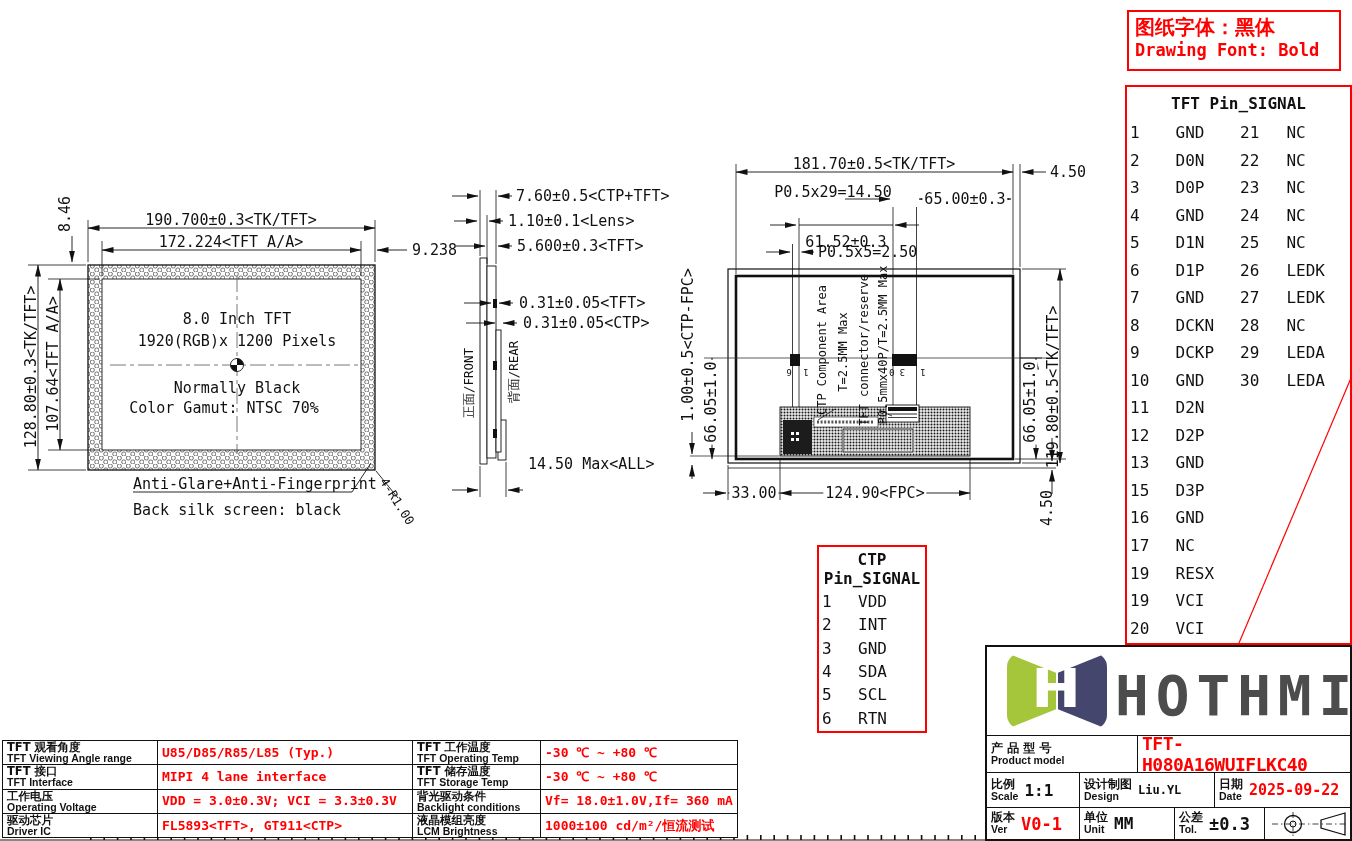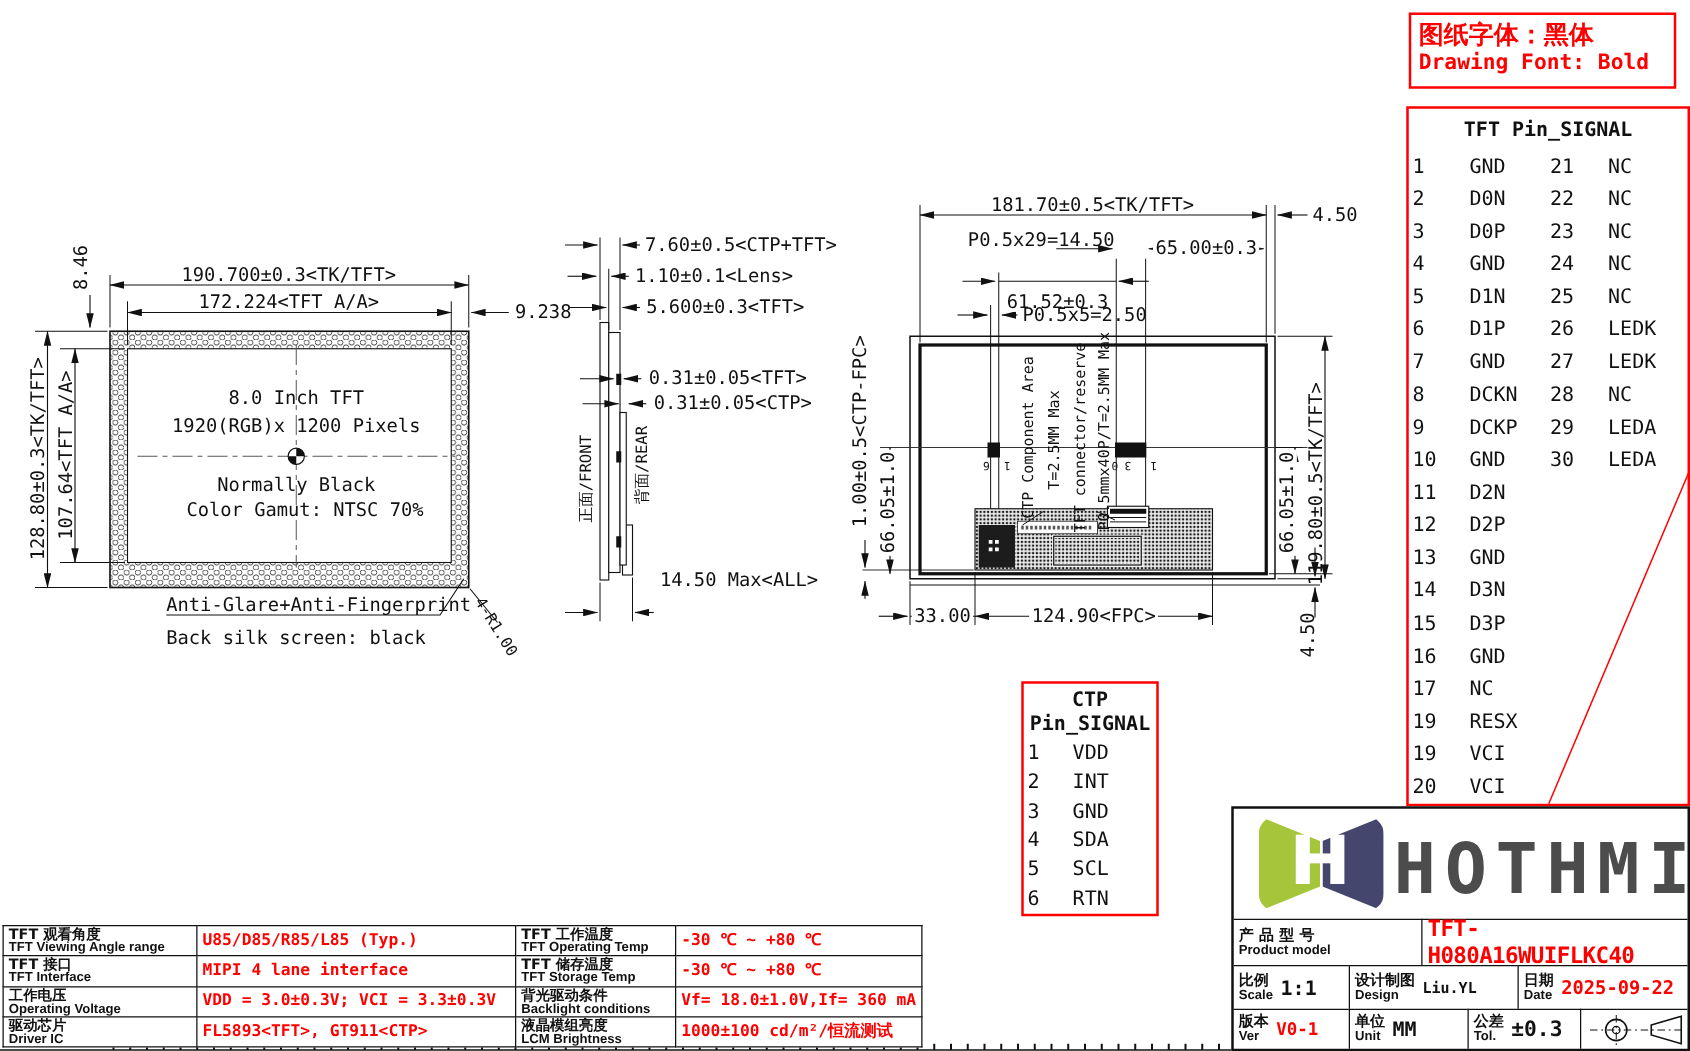--- a/index.html
+++ b/index.html
@@ -198,21 +198,21 @@
 
   <div class="lab anch" style="left:231px;top:220px">190.700±0.3&lt;TK/TFT&gt;</div>
   <div class="lab anch" style="left:231px;top:242px">172.224&lt;TFT A/A&gt;</div>
   <div class="lab lv" style="left:412px;top:250px">9.238</div>
   <div class="lab anchv" style="left:65px;top:214px">8.46</div>
   <div class="lab anchv" style="left:31px;top:367px">128.80±0.3&lt;TK/TFT&gt;</div>
   <div class="lab anchv" style="left:53px;top:364px">107.64&lt;TFT A/A&gt;</div>
   <div class="lab anch" style="left:237px;top:319px">8.0 Inch TFT</div>
   <div class="lab anch" style="left:237px;top:341px">1920(RGB)x 1200 Pixels</div>
   <div class="lab anch" style="left:237px;top:388px">Normally Black</div>
-  <div class="lab anch" style="left:244px;top:408px">Color Gamut: NTSC 70%</div>
+  <div class="lab anch" style="left:224px;top:408px">Color Gamut: NTSC 70%</div>
   <div class="lab" style="left:133px;top:477px">Anti-Glare+Anti-Fingerprint</div>
   <div class="lab" style="left:133px;top:503px">Back silk screen: black</div>
   <div class="lab sm2" style="left:388px;top:476px;transform:rotate(58deg);transform-origin:left top">4-R1.00</div>
 
   <div class="lab lv" style="left:516px;top:196px">7.60±0.5&lt;CTP+TFT&gt;</div>
   <div class="lab lv" style="left:508px;top:221px">1.10±0.1&lt;Lens&gt;</div>
   <div class="lab lv" style="left:517px;top:246px">5.600±0.3&lt;TFT&gt;</div>
   <div class="lab lv" style="left:519px;top:303px">0.31±0.05&lt;TFT&gt;</div>
   <div class="lab lv" style="left:523px;top:323px">0.31±0.05&lt;CTP&gt;</div>
   <div class="lab anchv sm2" style="left:469px;top:383px">正面/FRONT</div>
@@ -330,26 +330,20 @@
             <td></td>
             <td></td>
           </tr>
           <tr>
             <td>13</td>
             <td>GND</td>
             <td></td>
             <td></td>
           </tr>
           <tr>
-            <td>14</td>
-            <td>D3N</td>
-            <td></td>
-            <td></td>
-          </tr>
-          <tr>
             <td>15</td>
             <td>D3P</td>
             <td></td>
             <td></td>
           </tr>
           <tr>
             <td>16</td>
             <td>GND</td>
             <td></td>
             <td></td>
@@ -521,21 +515,21 @@
           <div class="cn">日期</div>
         <div class="en">Date</div>
         </div>
       <div class="val red" style="font-size:15px">2025-09-22</div>
     </div>
     <div class="cell" style="left:0;top:160px;width:92px;height:32px;border-top:1.5px solid #111">
       <div class="lbl">
           <div class="cn">版本</div>
         <div class="en">Ver</div>
         </div>
-      <div class="val red" style="font-size:14px">V0-1</div>
+      <div class="val red" style="font-size:17px">V0-1</div>
     </div>
     <div class="cell" style="left:92px;top:160px;width:95px;height:32px;border-top:1.5px solid #111;border-left:1.5px solid #111">
       <div class="lbl">
           <div class="cn">单位</div>
         <div class="en">Unit</div>
         </div>
       <div class="val" style="font-size:16px">MM</div>
     </div>
     <div class="cell" style="left:187px;top:160px;width:90px;height:32px;border-top:1.5px solid #111;border-left:1.5px solid #111">
       <div class="lbl">

